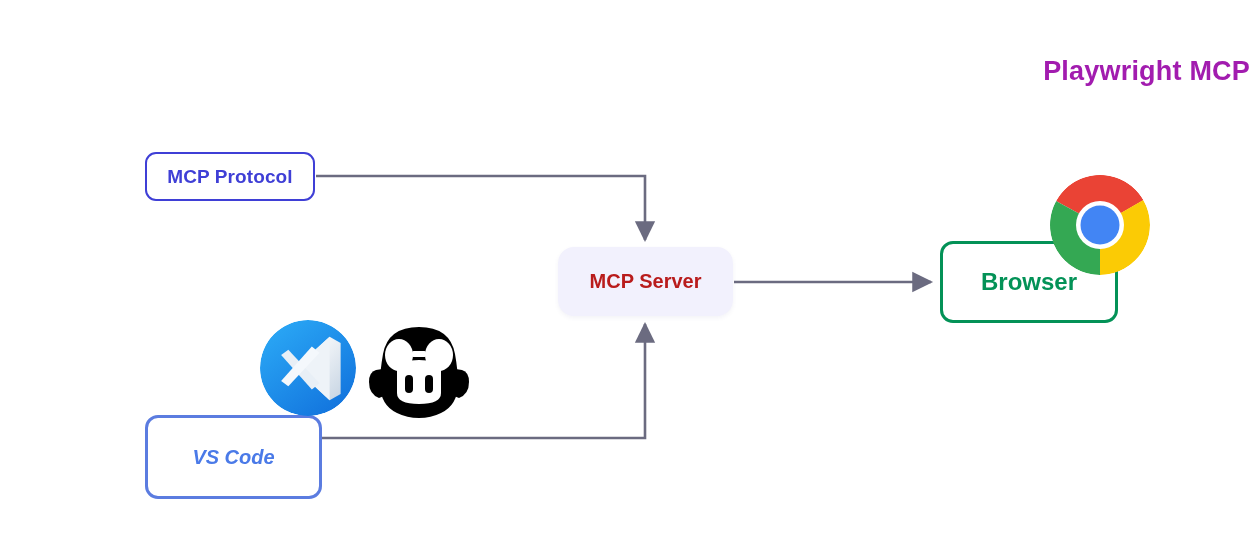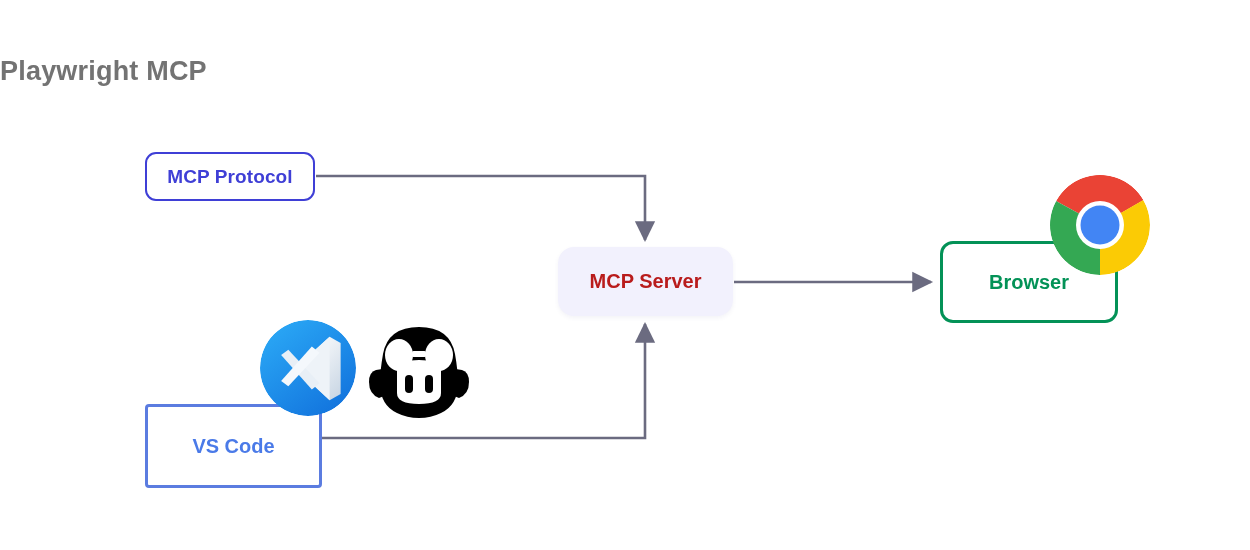--- a/index.html
+++ b/index.html
@@ -17,25 +17,25 @@
     background: #ffffff;
     overflow: hidden;
   }
 
   
   .diagram-title {
     position: absolute;
     left: 0;
     top: 56px;
     width: 1250px;
-    text-align: left;
+    text-align: right;
     font-size: 27px;
     font-weight: 700;
     letter-spacing: 0.2px;
-    color: #737373;
+    color: #a21caf;
   }
 
   
   #connectors {
     position: absolute;
     left: 0;
     top: 0;
     width: 1250px;
     height: 550px;
     pointer-events: none;
@@ -90,31 +90,32 @@
   #node-browser {
     left: 940px;
     top: 241px;
     width: 178px;
     height: 82px;
     border: 3px solid #039257;
     border-radius: 13px;
   }
   #node-browser .node-label {
     color: #039257;
-    font-size: 20px;
+    font-size: 24px;
     font-weight: 700;
   }
 
   #node-vscode {
     left: 145px;
-    top: 404px;
+    top: 415px;
     width: 177px;
     height: 84px;
     border: 3px solid #5b7ce0;
-    border-radius: 4px;
+    border-radius: 13px;
+    font-style: italic;
   }
   #node-vscode .node-label {
     color: #4a7ae8;
     font-size: 20px;
     font-weight: 700;
   }
 
   
   .logo {
     position: absolute;

